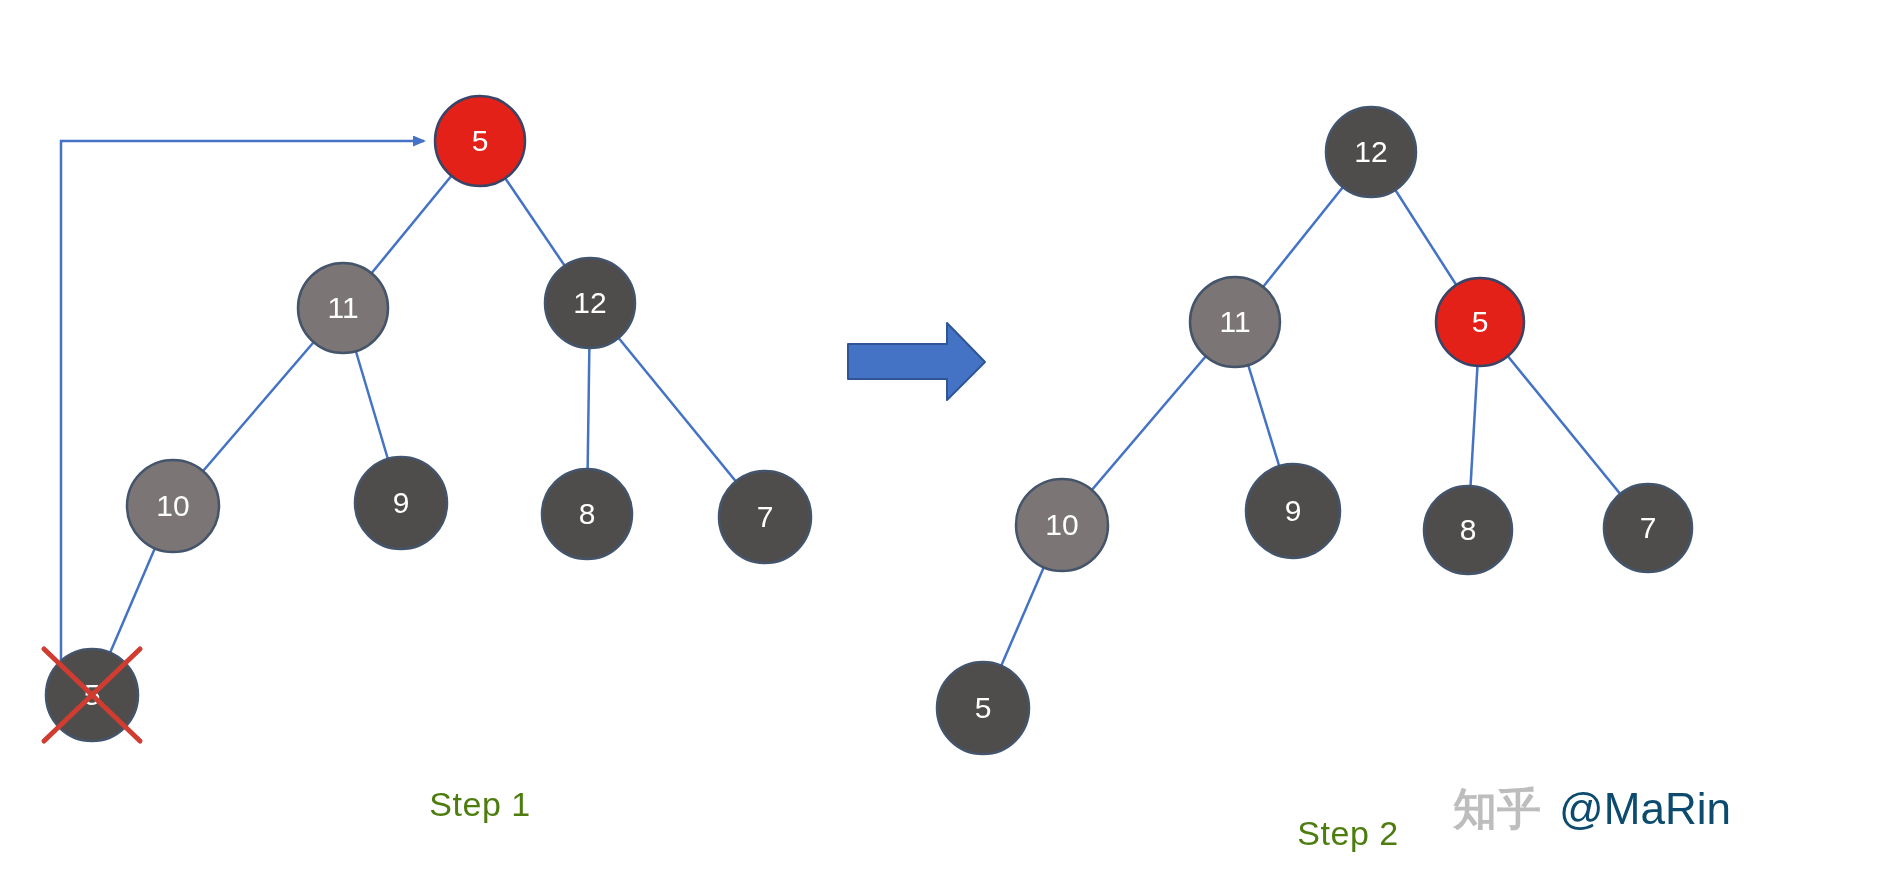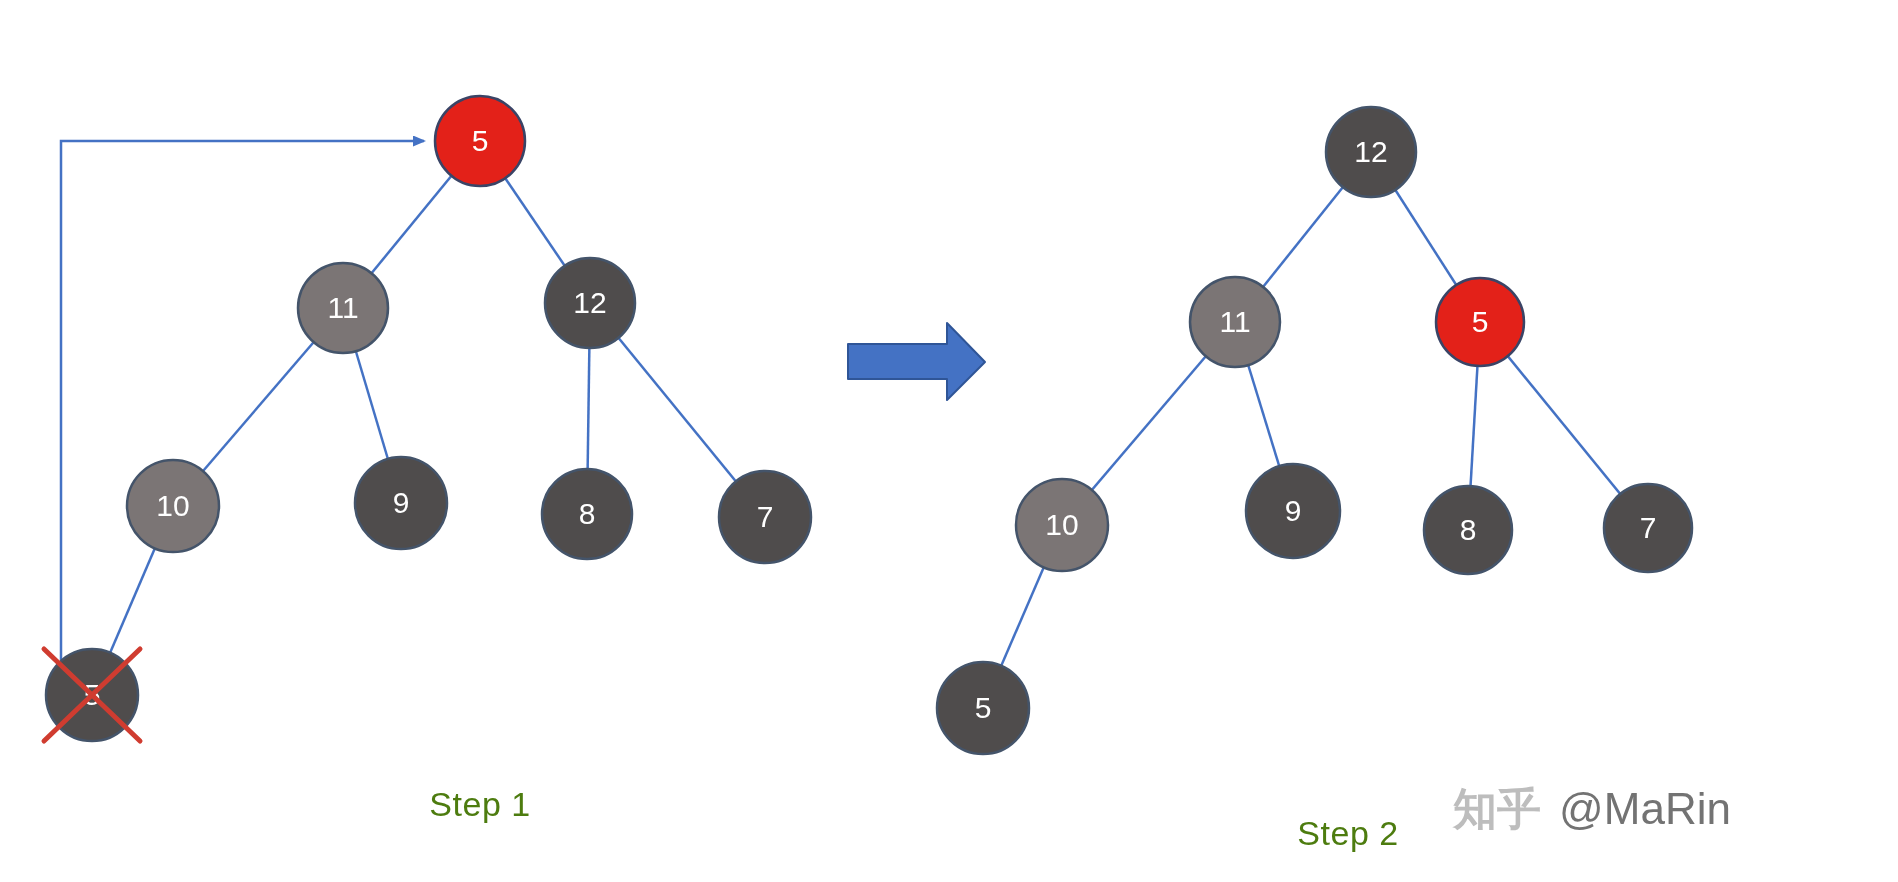--- a/index.html
+++ b/index.html
@@ -4,21 +4,21 @@
 <style>
   html,body{margin:0;padding:0;background:#ffffff;}
   body{width:1898px;height:882px;position:relative;overflow:hidden;
        font-family:"Liberation Sans",sans-serif;}
   #diagram-stage{position:absolute;left:0;top:0;width:1898px;height:882px;}
   .step-label{position:absolute;transform:translateX(-50%);color:#4d7c0f;
       font-size:34px;letter-spacing:0.5px;white-space:nowrap;}
   #watermark{position:absolute;transform:translateX(-50%);white-space:nowrap;
       font-size:44px;color:#c6c6c6;}
   #watermark .brand{font-weight:bold;color:#bdbdbd;margin-right:18px;}
-  #watermark .author{color:#737373;}
+  #watermark .author{color:#0c4a6e;}
   svg text.node-num{fill:#ffffff;font-family:"Liberation Sans",sans-serif;
       font-size:30px;}
 </style>
 </head>
 <body>
 
 <div id="diagram-stage">
   <svg id="tree-svg" width="1898" height="882" viewBox="0 0 1898 882">
       <defs>
         <marker id="arrhead" markerWidth="13" markerHeight="11" refX="11" refY="5.5" orient="auto" markerUnits="userSpaceOnUse">

